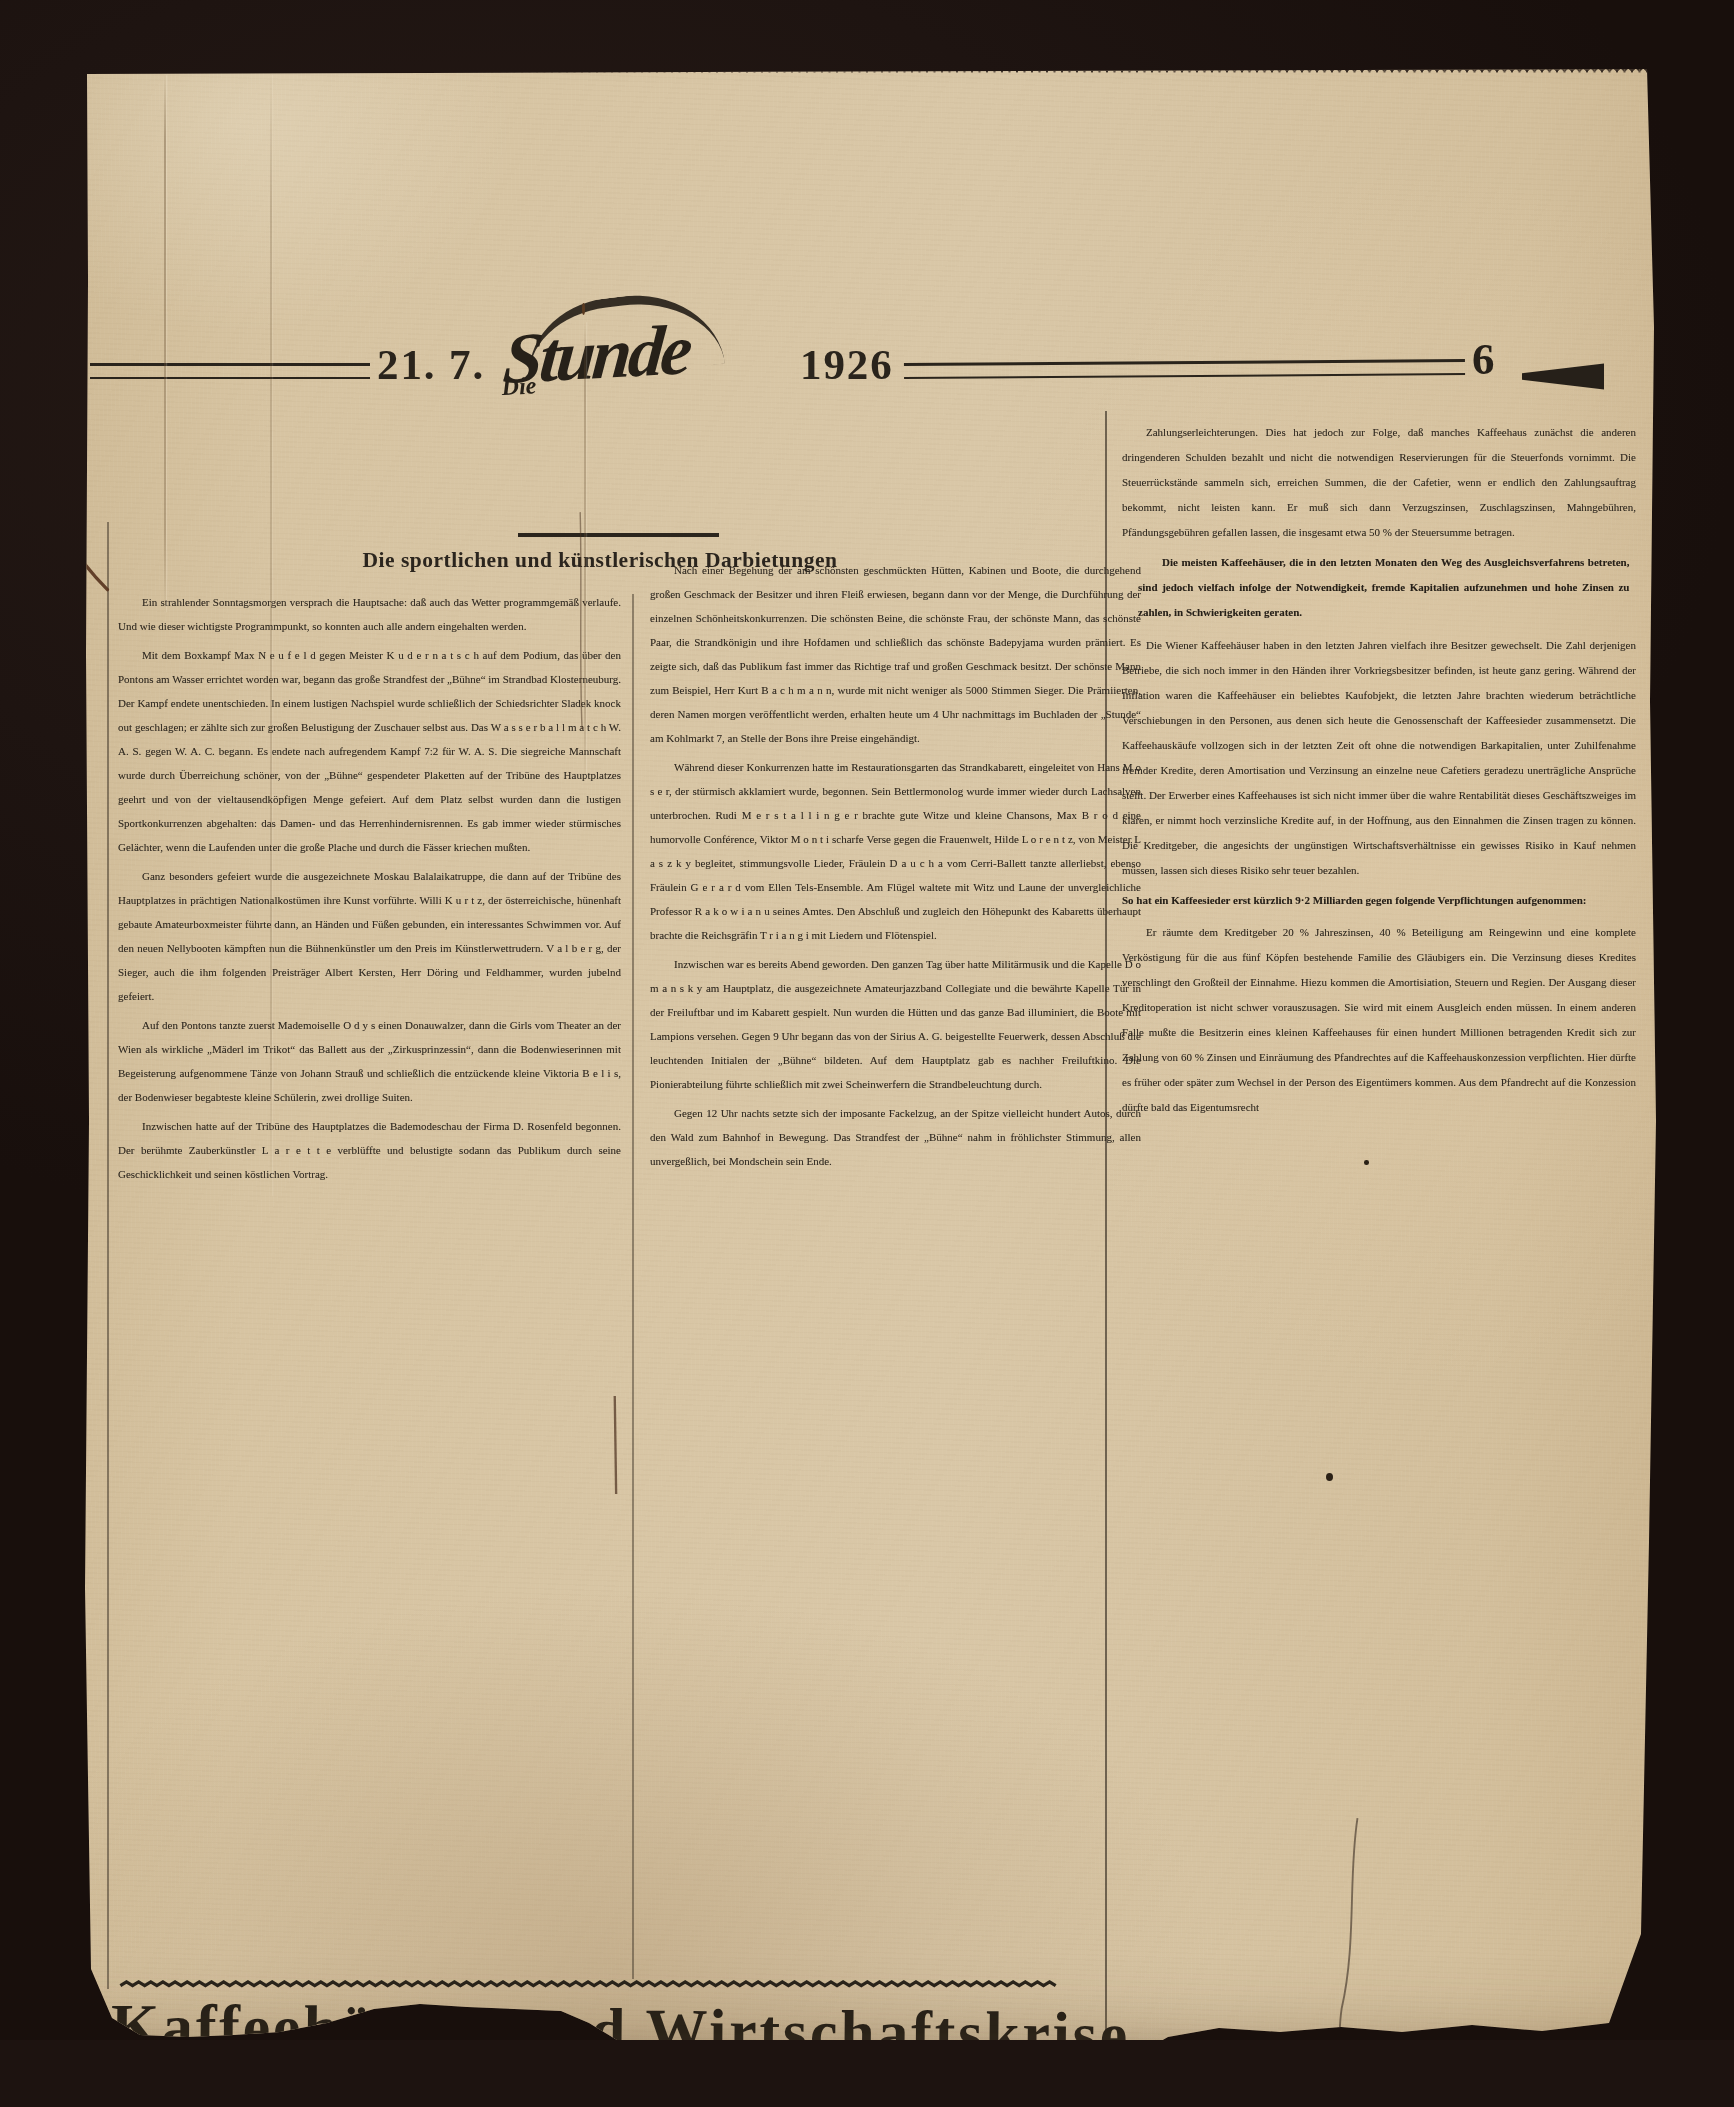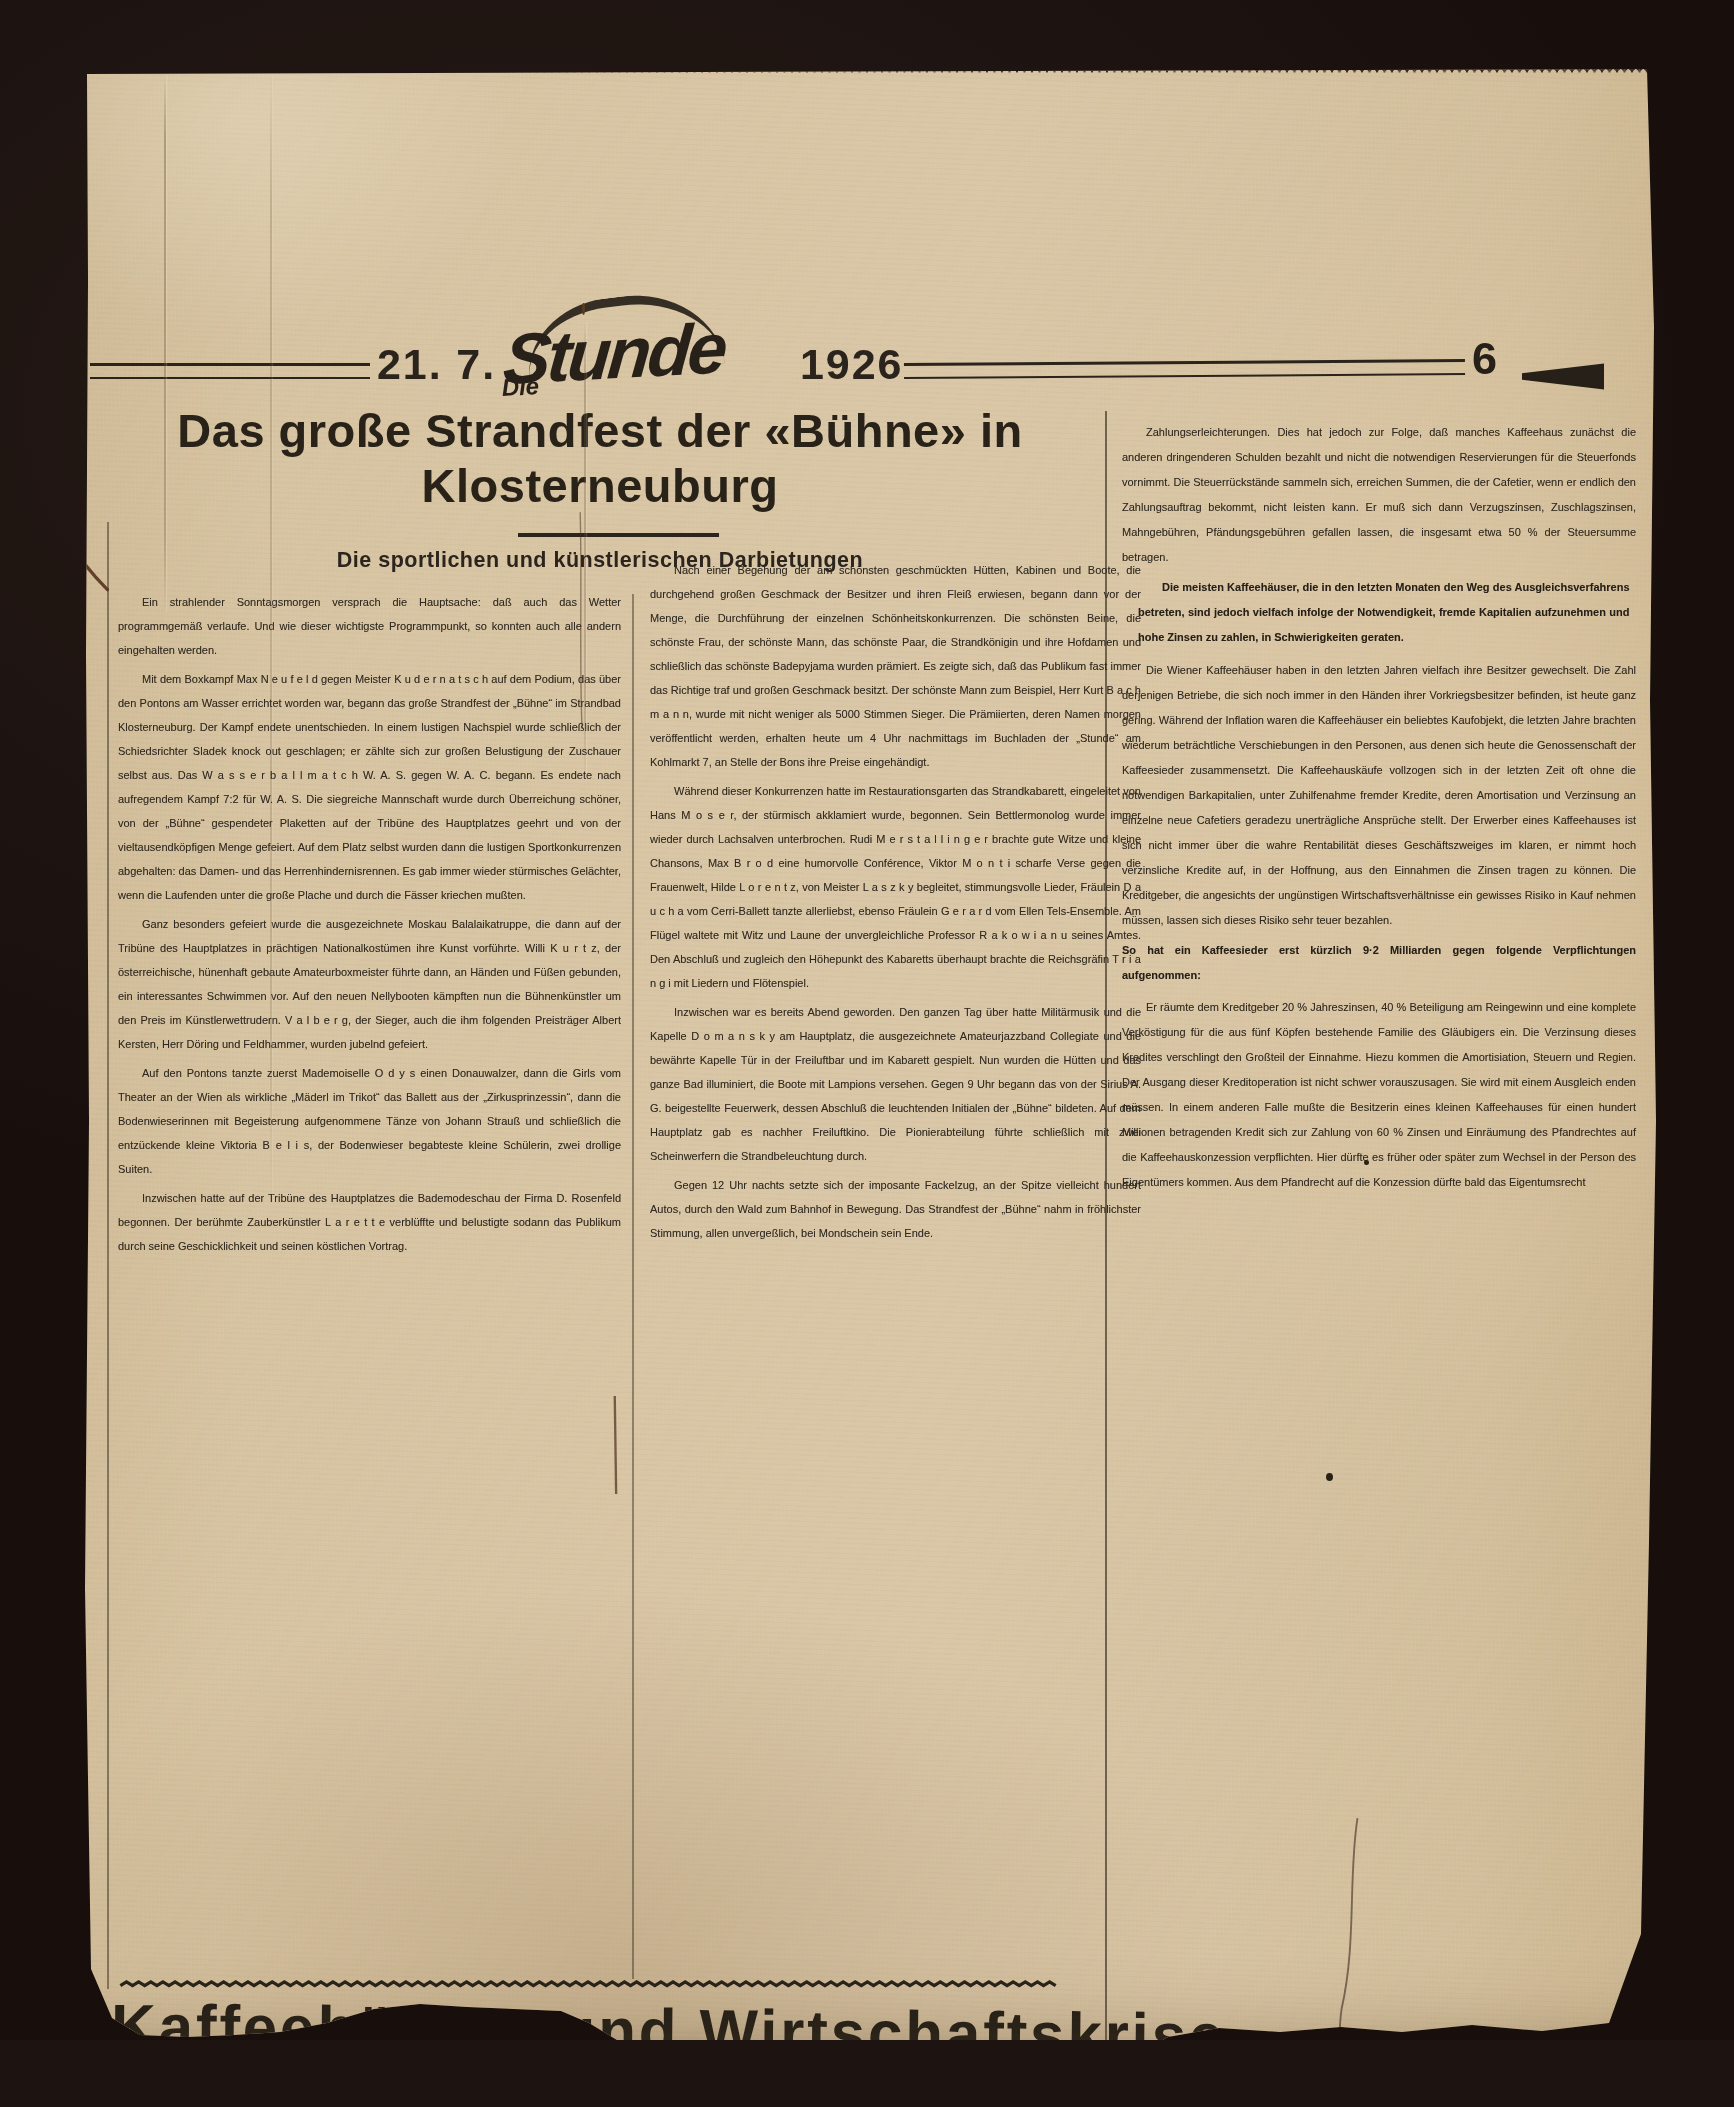--- a/index.html
+++ b/index.html
@@ -1,18 +1,18 @@
 <!DOCTYPE html>
 <html style="font-size:7.5px"><head>
 <meta charset="utf-8">
 <style>
   html,body{margin:0;padding:0;background:#1d1310;}
   .stage{position:relative;width:1734px;height:2040px;overflow:hidden;
     background:radial-gradient(1215px 841px at 30% 20%, #261a15 0%, #1e1411 55%, #180f0c 100%);
-    font-family:Liberation Sans, sans-serif;}
+    font-family:Liberation Serif, serif;}
   .paper{position:absolute;inset:0;
     clip-path:polygon(87px 74px,1647px 69px,1654px 327px,1650px 701px,1656px 1121px,1649px 1542px,1641px 1934px,
       1609px 2023px,1542px 2031px,1472px 2025px,1402px 2032px,1341px 2027px,1280px 2032px,1219px 2028px,1168px 2037px,
       1135px 2056px,1103px 2065px,1056px 2070px,1009px 2067px,962px 2072px,916px 2065px,869px 2070px,822px 2063px,
       776px 2067px,729px 2058px,682px 2065px,635px 2051px,589px 2023px,561px 2011px,514px 2009px,467px 2007px,
       420px 2004px,374px 2009px,327px 2023px,280px 2032px,234px 2035px,187px 2037px,140px 2035px,112px 2018px,91px 1969px,
       85px 1588px,89px 1121px,86px 654px,88px 280px);
     background:
       radial-gradient(420px 327px at 14% 6%, rgba(255,252,240,.20), transparent 65%),
       radial-gradient(654px 888px at 82% 38%, rgba(236,214,180,.30), transparent 70%),
@@ -82,24 +82,20 @@
     <div class="logo" style="left:506px;top:312px;width:262px;height:168px;">
       <span class="die">Die</span>
       <span class="stunde">Stunde</span>
       <span class="arc"></span>
     </div>
     <span class="m-year" style="left:772px;top:340px;margin-left:28px;">1926</span>
     <div class="m-rule" style="left:904px;top:361px;width:561px;transform:rotate(-.4deg);"></div>
     <span class="m-page" style="left:1472px;top:333px;">6</span>
     <div class="m-dash" style="left:1522px;top:363px;width:82px;height:27px;"></div>
 
-    <div class="headline">
-      <div>Das große Strandfest der «Bühne» in</div>
-      <div>Klosterneuburg</div>
-    </div>
     <div class="headline-rule"></div>
     <div class="subtitle">Die sportlichen und künstlerischen Darbietungen</div>
 
     <div class="vrule left-rule"></div>
     <div class="vrule div12"></div>
     <div class="vrule div23"></div>
 
     <div class="col col1">
       <p>Ein strahlender Sonntagsmorgen versprach die Hauptsache: daß auch das Wetter programmgemäß verlaufe. Und wie dieser wichtigste Programmpunkt, so konnten auch alle andern eingehalten werden.</p>
       <p>Mit dem Boxkampf Max N e u f e l d gegen Meister K u d e r n a t s c h auf dem Podium, das über den Pontons am Wasser errichtet worden war, begann das große Strandfest der „Bühne“ im Strandbad Klosterneuburg. Der Kampf endete unentschieden. In einem lustigen Nachspiel wurde schließlich der Schiedsrichter Sladek knock out geschlagen; er zählte sich zur großen Belustigung der Zuschauer selbst aus. Das W a s s e r b a l l m a t c h W. A. S. gegen W. A. C. begann. Es endete nach aufregendem Kampf 7:2 für W. A. S. Die siegreiche Mannschaft wurde durch Überreichung schöner, von der „Bühne“ gespendeter Plaketten auf der Tribüne des Hauptplatzes geehrt und von der vieltausendköpfigen Menge gefeiert. Auf dem Platz selbst wurden dann die lustigen Sportkonkurrenzen abgehalten: das Damen- und das Herrenhindernisrennen. Es gab immer wieder stürmisches Gelächter, wenn die Laufenden unter die große Plache und durch die Fässer kriechen mußten.</p>

